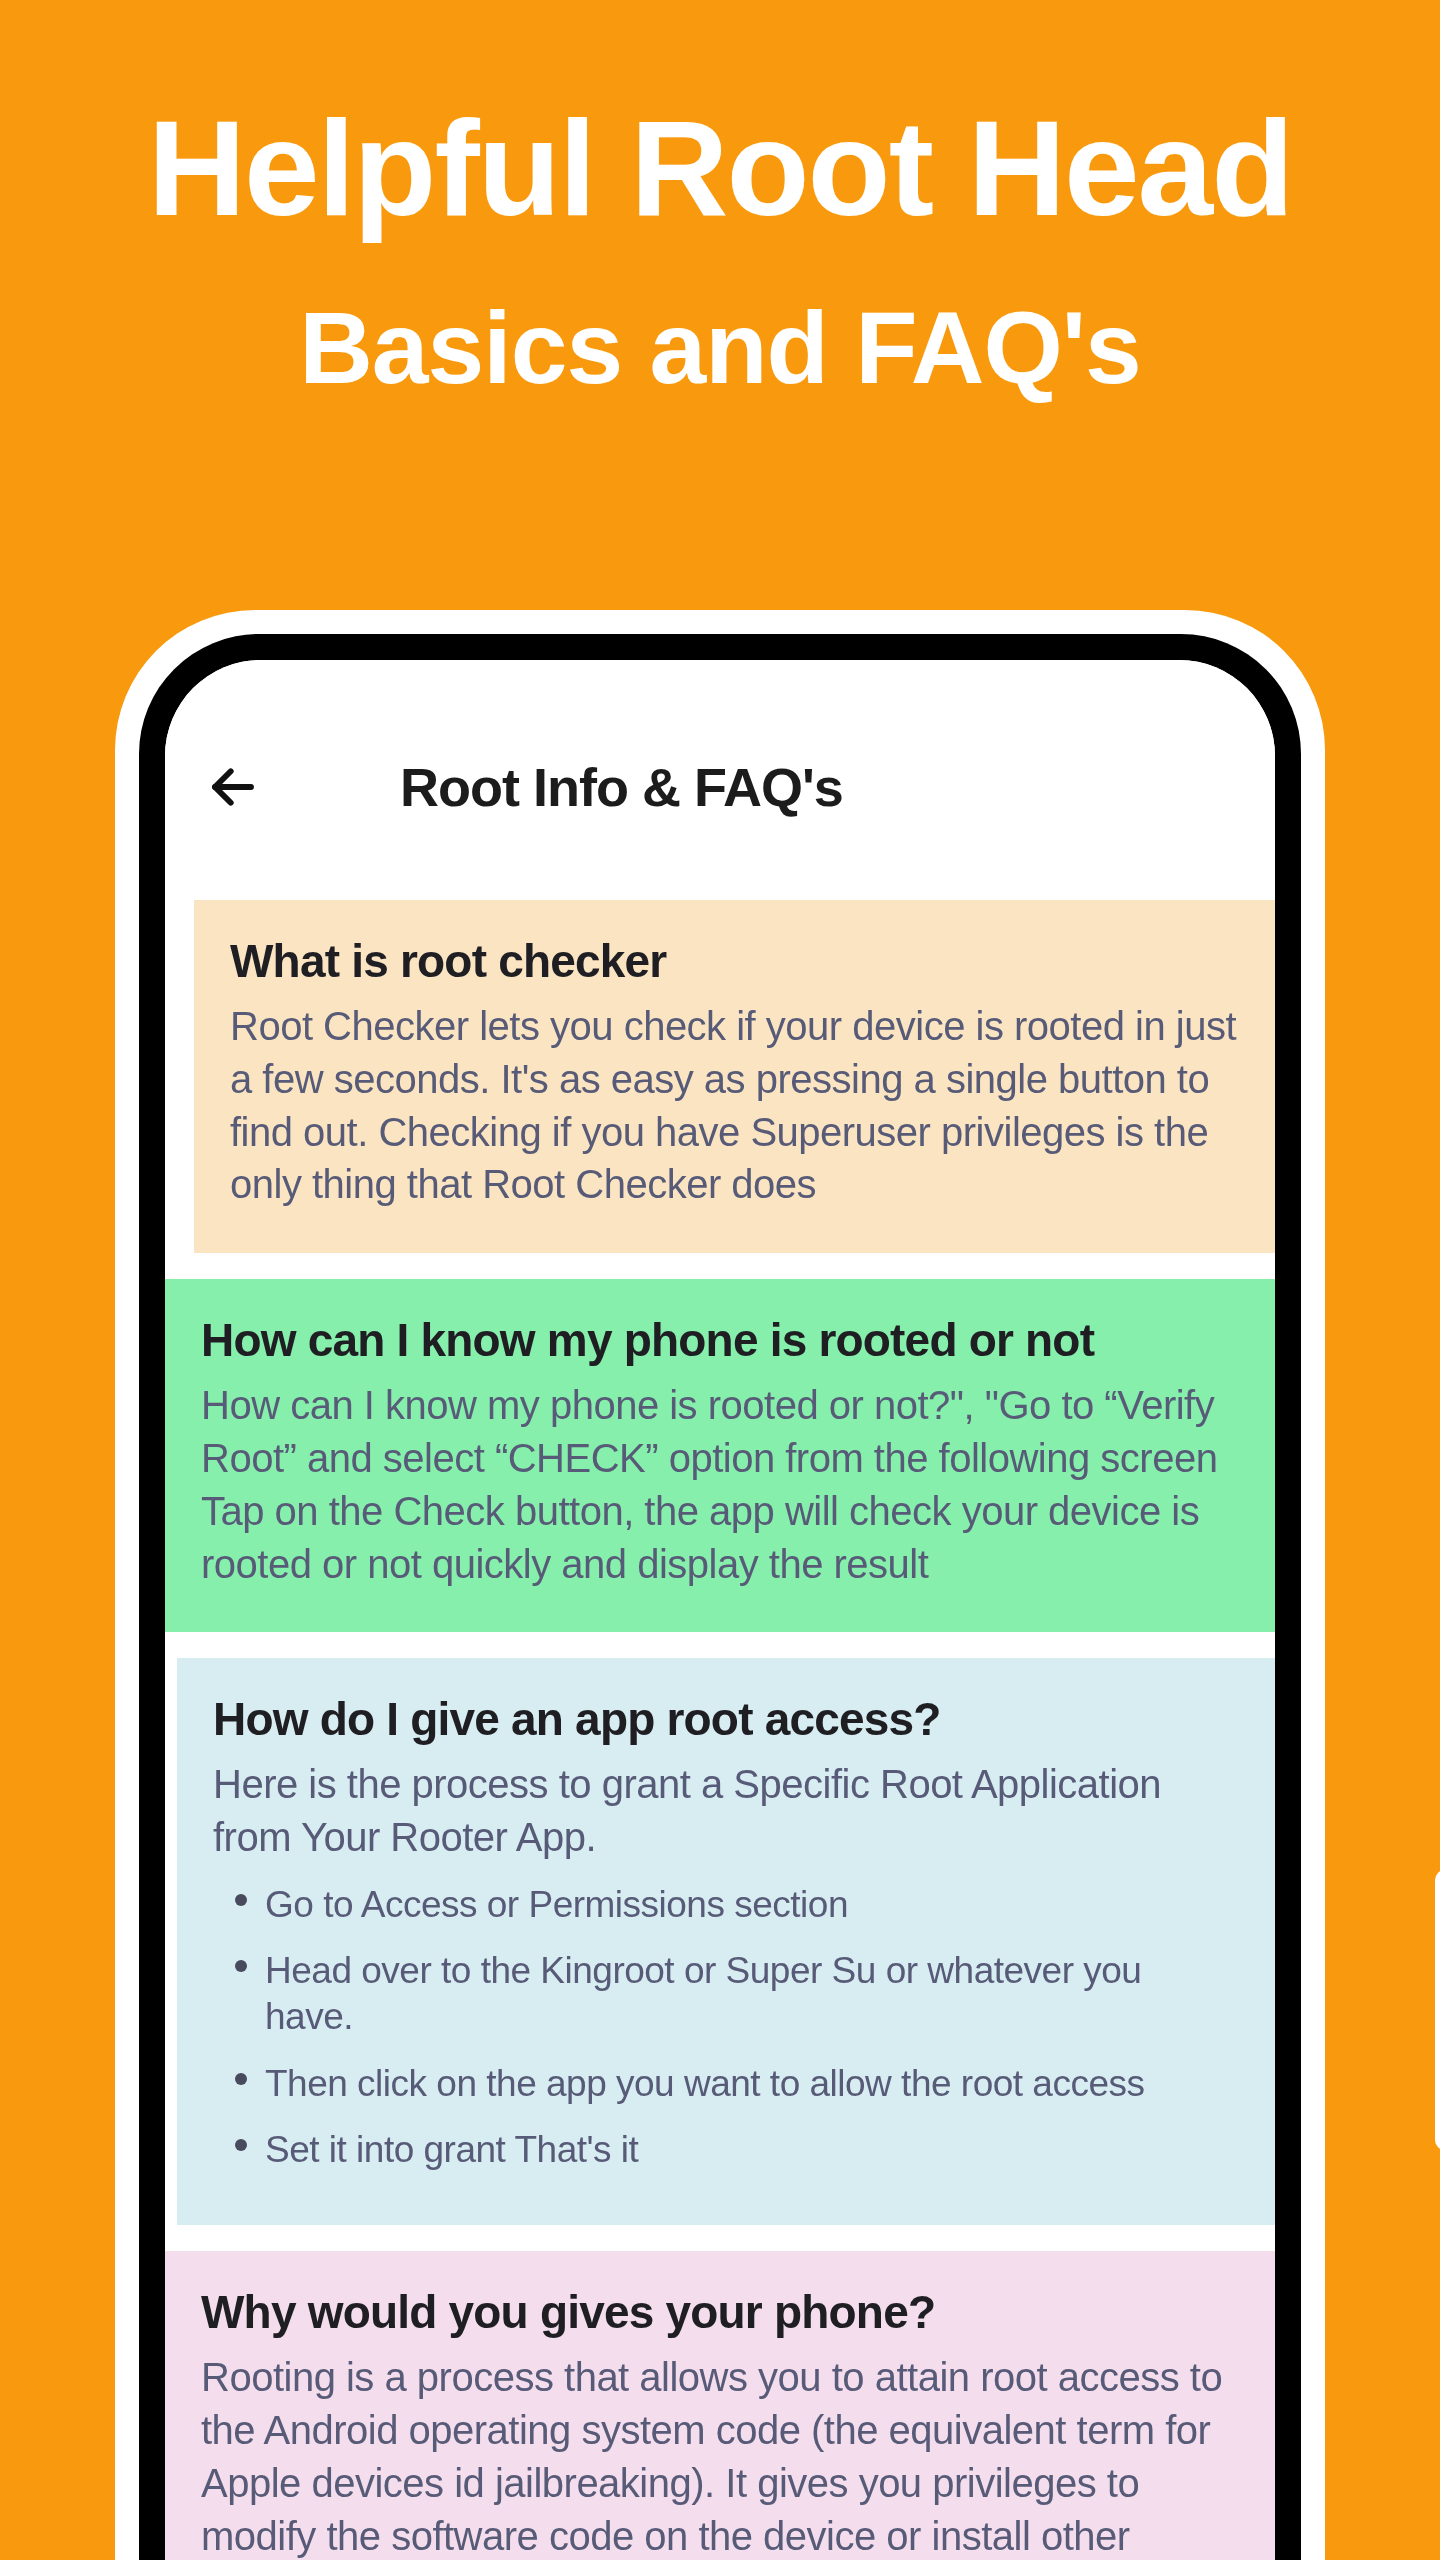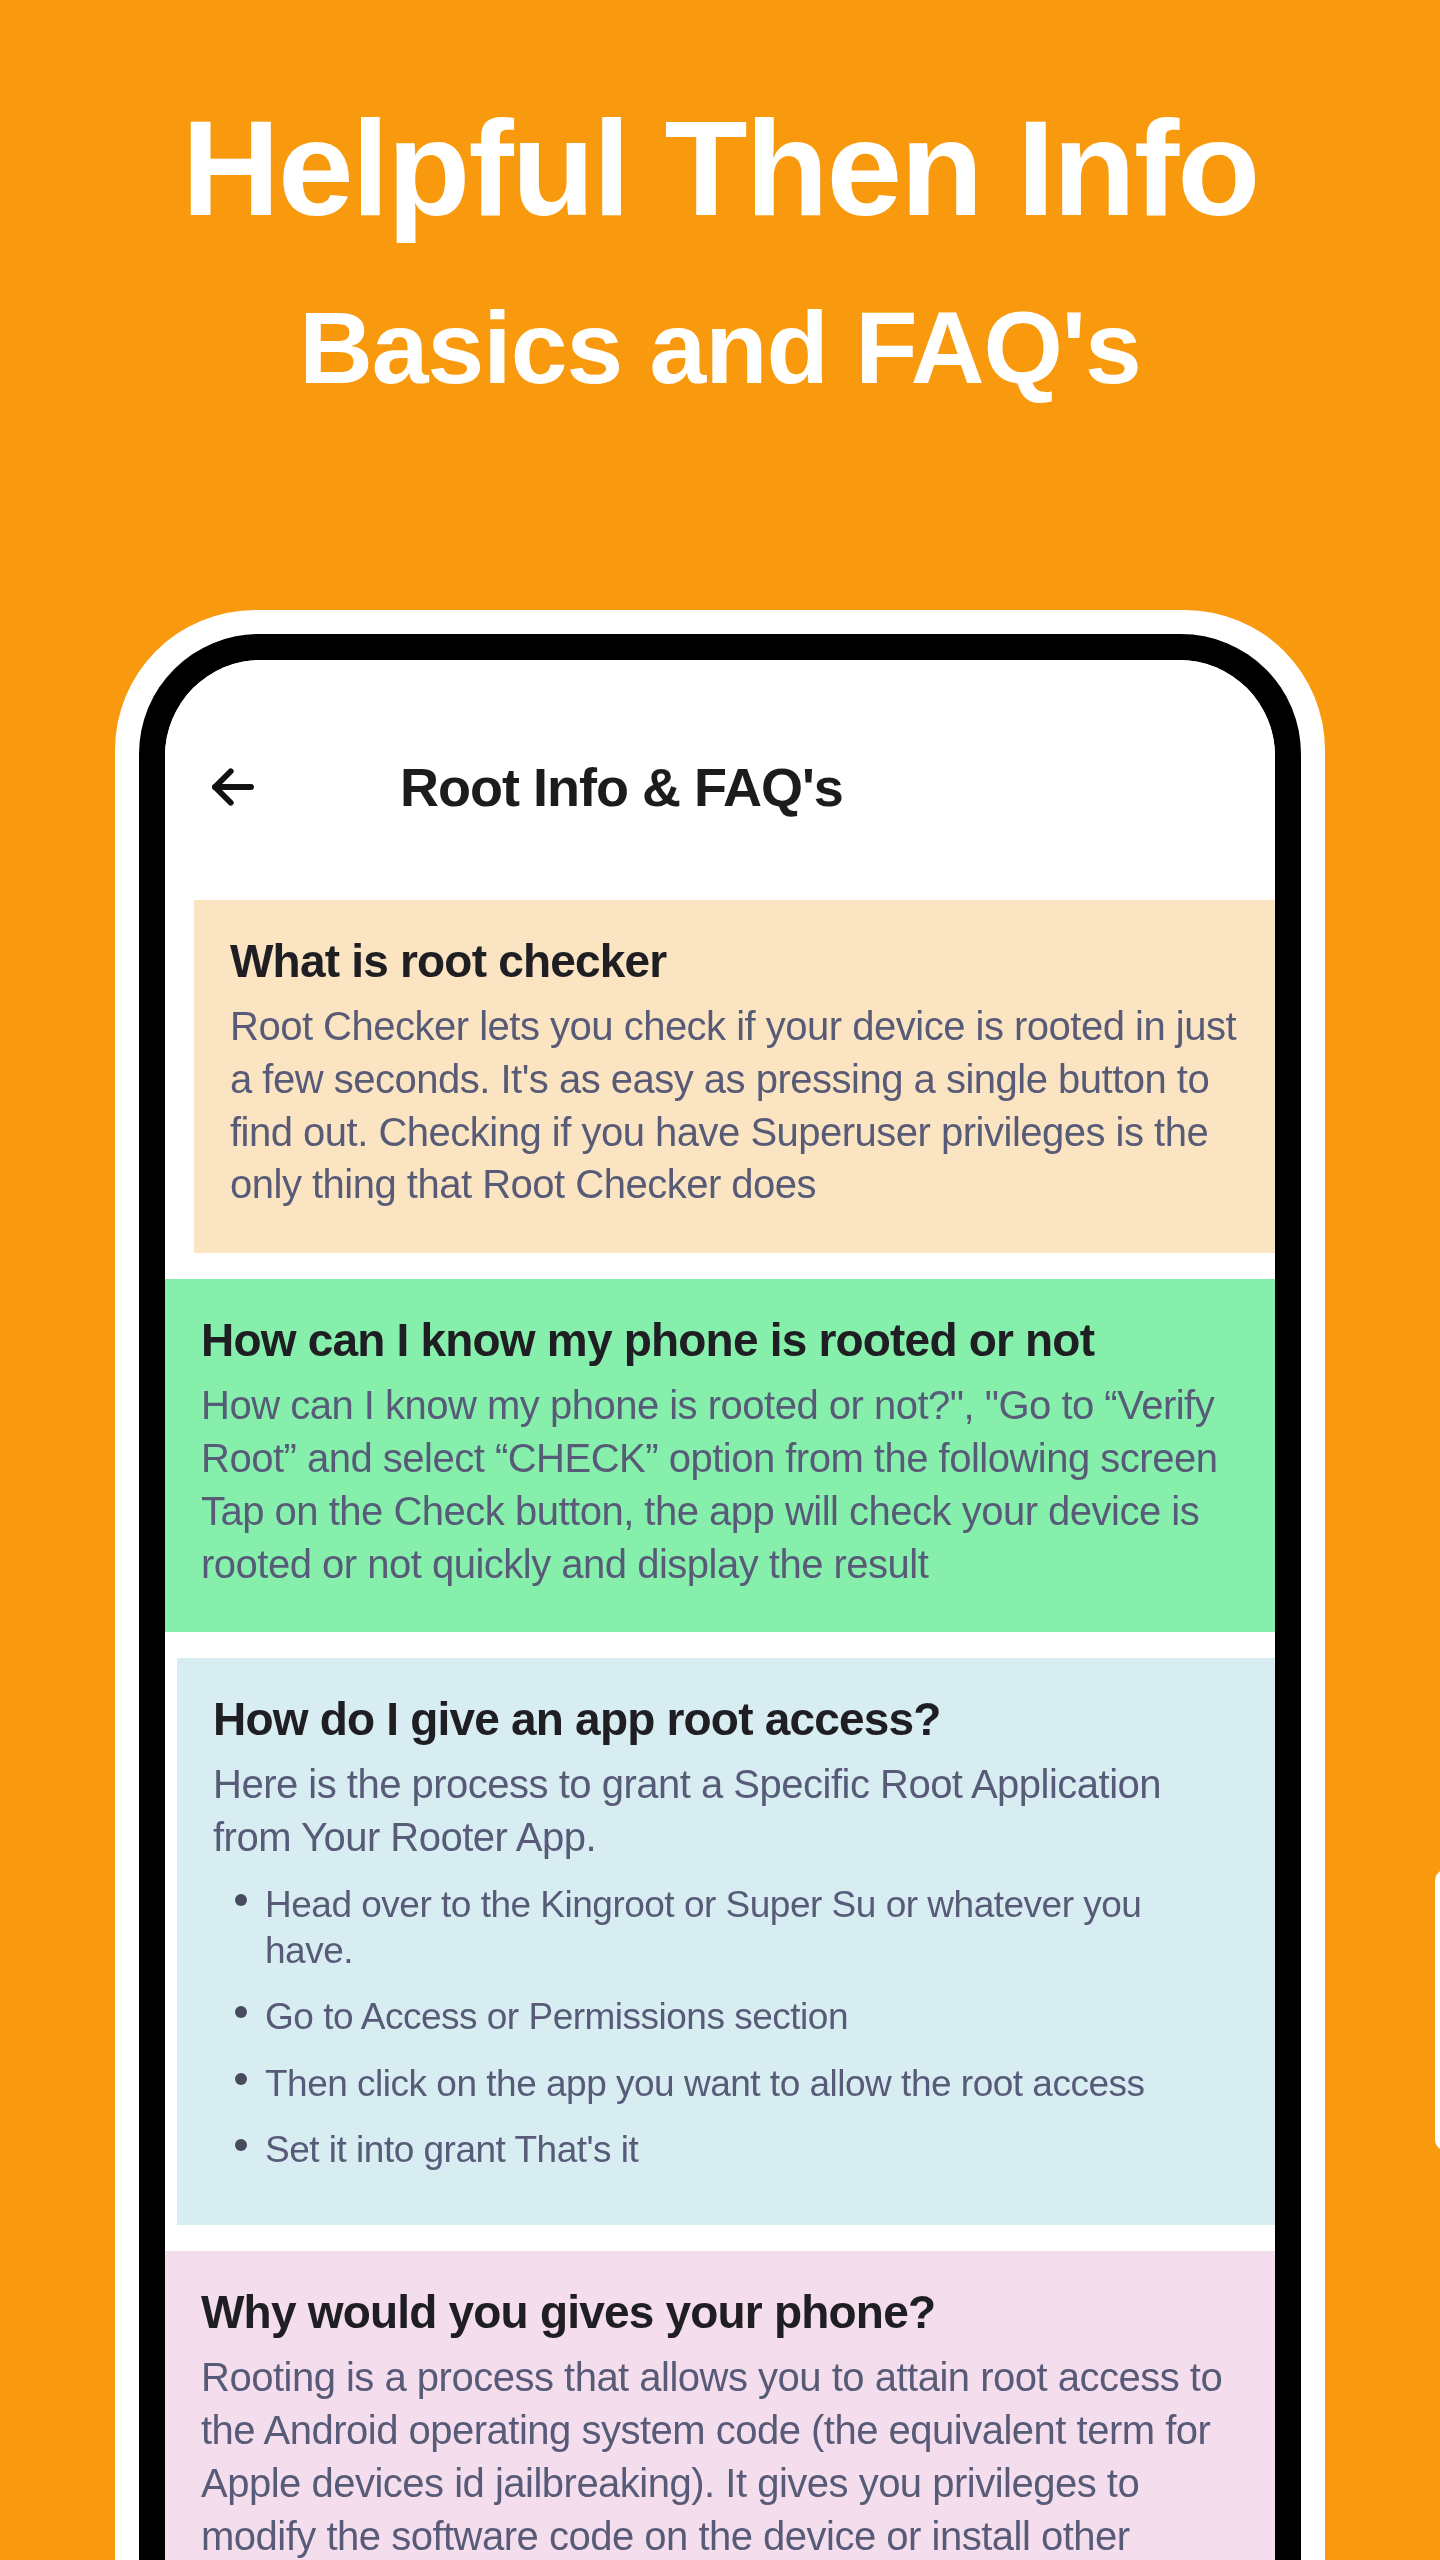--- a/index.html
+++ b/index.html
@@ -126,21 +126,21 @@
     top: 22px;
     width: 12px;
     height: 12px;
     background: #484A5E;
     border-radius: 50%;
   }
 </style>
 </head>
 <body>
 
-<div class="hero-title">Helpful Then Info</div>
+<div class="hero-title">Helpful Root Head</div>
 <div class="hero-subtitle">Basics and FAQ's</div>
 
 <div class="phone-wrap">
   <div class="side-btn left1"></div>
   <div class="side-btn left2"></div>
   <div class="side-btn right1"></div>
 
   <div class="phone-outer">
     <div class="phone-frame">
       <div class="phone-screen">
@@ -163,22 +163,22 @@
         <div class="faq-card green">
           <div class="faq-title">How can I know my phone is rooted or not</div>
           <div class="faq-body">How can I know my phone is rooted or not?", "Go to “Verify Root” and select “CHECK” option from the following screen Tap on the Check button, the app will check your device is rooted or not quickly and display the result</div>
         </div>
 
         <div class="faq-card blue">
           <div class="faq-title">How do I give an app root access?</div>
           <div class="faq-body">
             <p>Here is the process to grant a Specific Root Application from Your Rooter App.</p>
             <ul class="faq-list">
+              <li>Go to Access or Permissions section</li>
               <li>Head over to the Kingroot or Super Su or whatever you have.</li>
-              <li>Go to Access or Permissions section</li>
               <li>Then click on the app you want to allow the root access</li>
               <li>Set it into grant That's it</li>
             </ul>
           </div>
         </div>
 
         <div class="faq-card pink">
           <div class="faq-title">Why would you gives your phone?</div>
           <div class="faq-body">Rooting is a process that allows you to attain root access to the Android operating system code (the equivalent term for Apple devices id jailbreaking). It gives you privileges to modify the software code on the device or install other software that the manufacturer wouldn't normally allow you to.</div>
         </div>

